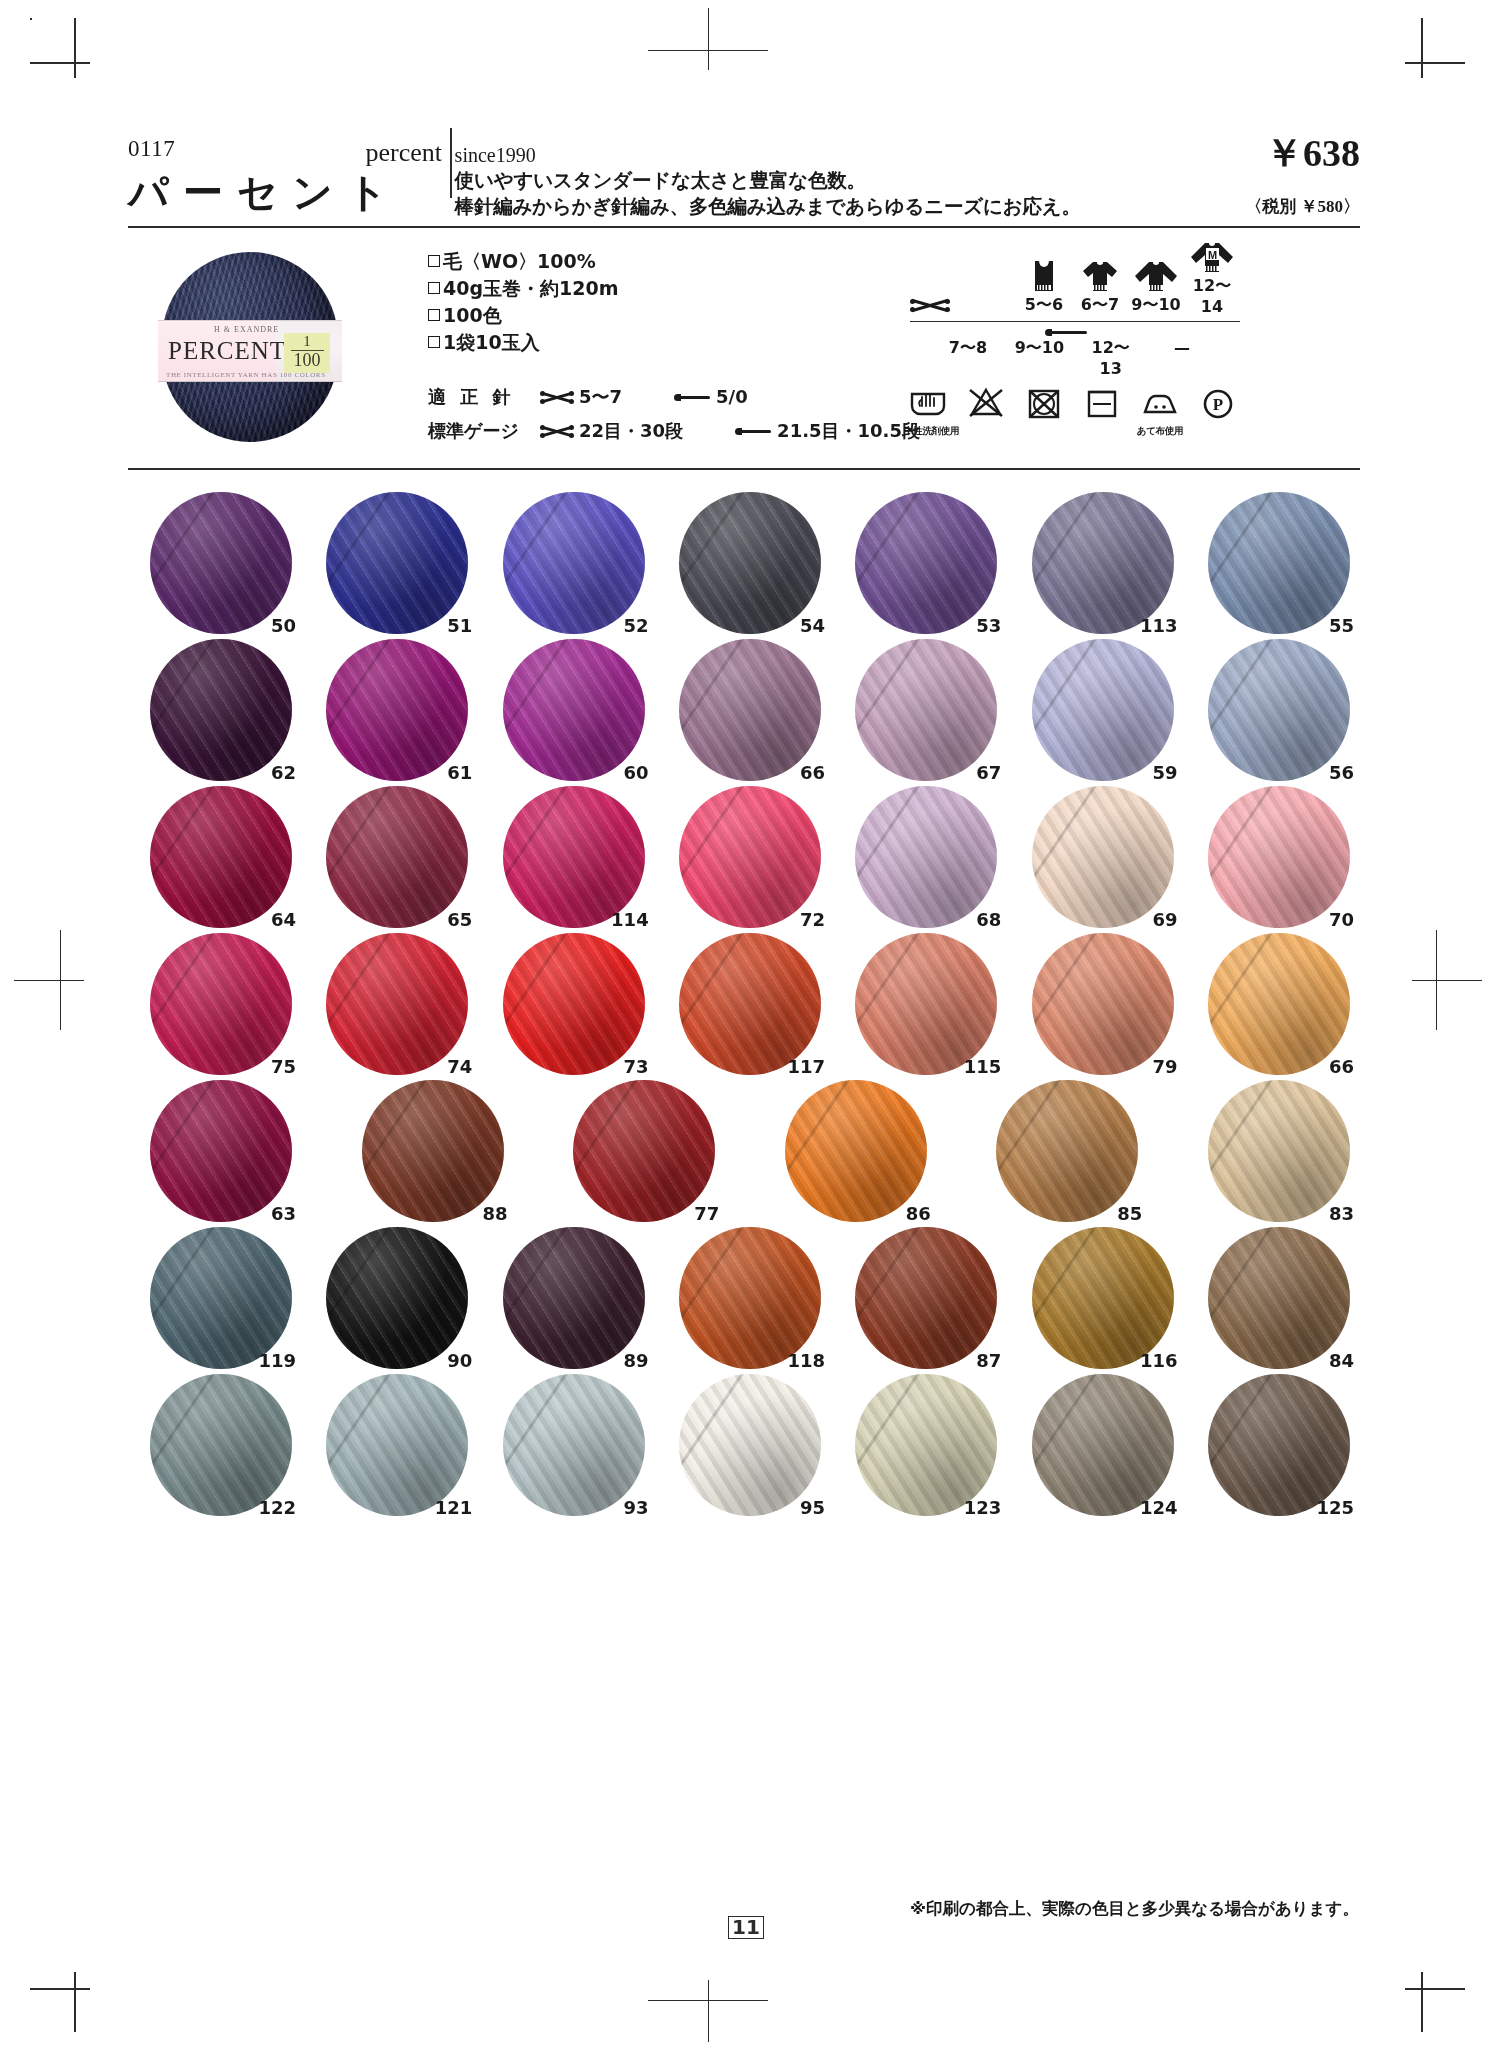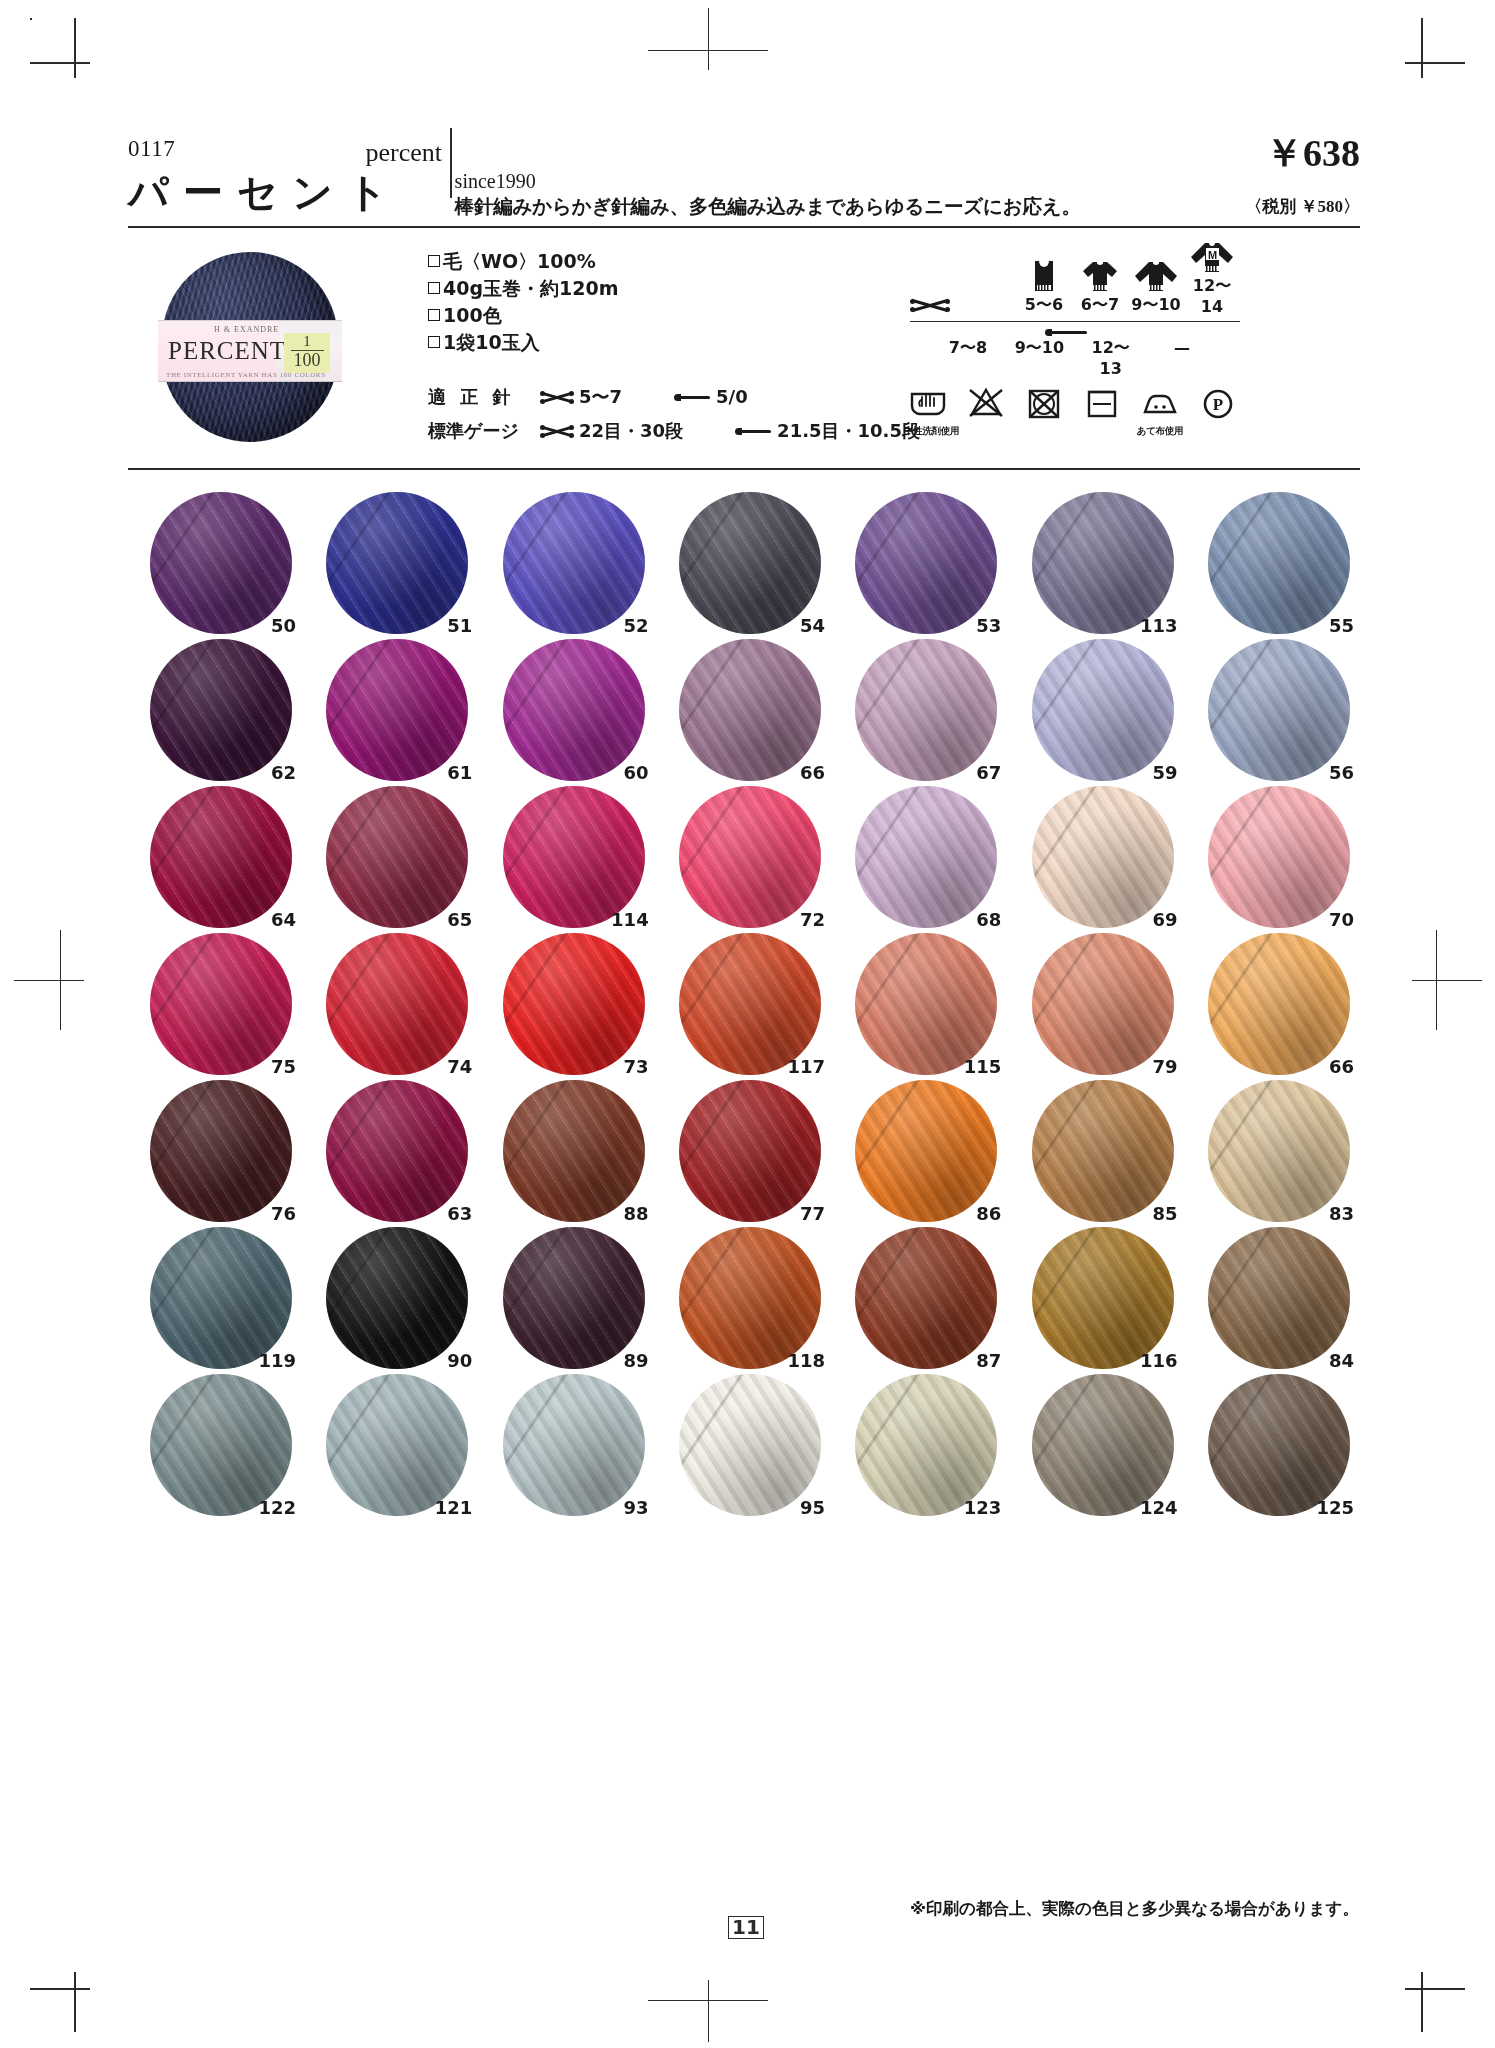--- a/index.html
+++ b/index.html
@@ -228,20 +228,21 @@
   <div class="header">
     <div class="hdr-row">
       <div class="brandblock">
         <div class="code">0117</div>
         <div class="percent-en">percent</div>
         <div class="brand-jp">パーセント</div>
       </div>
       <div class="vrule"></div>
       <div class="desc">
         <div class="since">since1990</div>
+        <div class="d1">使いやすいスタンダードな太さと豊富な色数。</div>
         <div class="d2">棒針編みからかぎ針編み、多色編み込みまであらゆるニーズにお応え。</div>
       </div>
       <div class="price">
         <div class="big">￥638</div>
         <div class="small">〈税別 ￥580〉</div>
       </div>
     </div>
   </div>
   <div class="hdr-line"></div>
   <div class="hdr-line2"></div>
@@ -687,28 +688,20 @@
           <div class="skein" style="background: rgb(241, 172, 92);">
             <div class="tex"></div>
             <div class="sheen"></div>
             <div class="seam"></div>
           </div>
           <div class="cnum">66</div>
         </div>
       </div>
       <div class="grow">
         <div class="cell">
-          <div class="skein" style="background: rgb(74, 32, 34);">
-            <div class="tex"></div>
-            <div class="sheen"></div>
-            <div class="seam"></div>
-          </div>
-          <div class="cnum">76</div>
-        </div>
-        <div class="cell">
           <div class="skein" style="background: rgb(143, 18, 68);">
             <div class="tex"></div>
             <div class="sheen"></div>
             <div class="seam"></div>
           </div>
           <div class="cnum">63</div>
         </div>
         <div class="cell">
           <div class="skein" style="background: rgb(125, 58, 40);">
             <div class="tex"></div>

